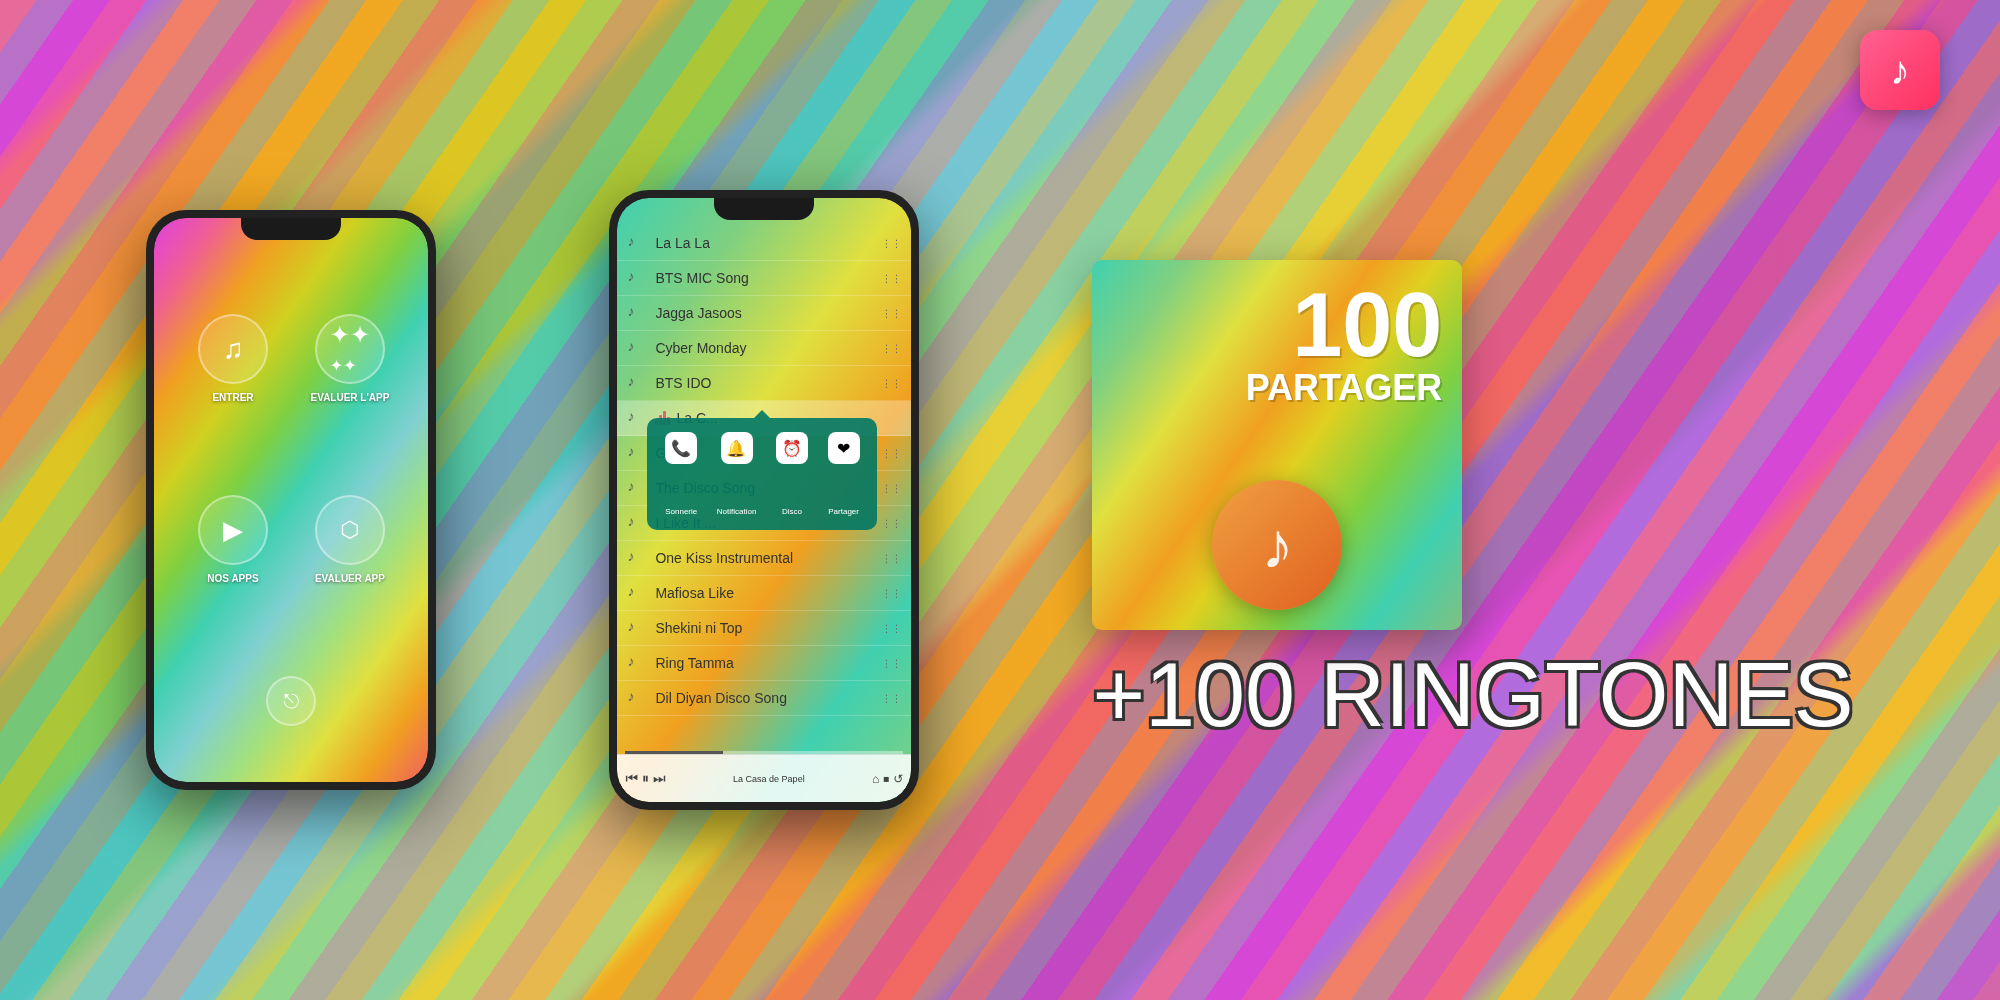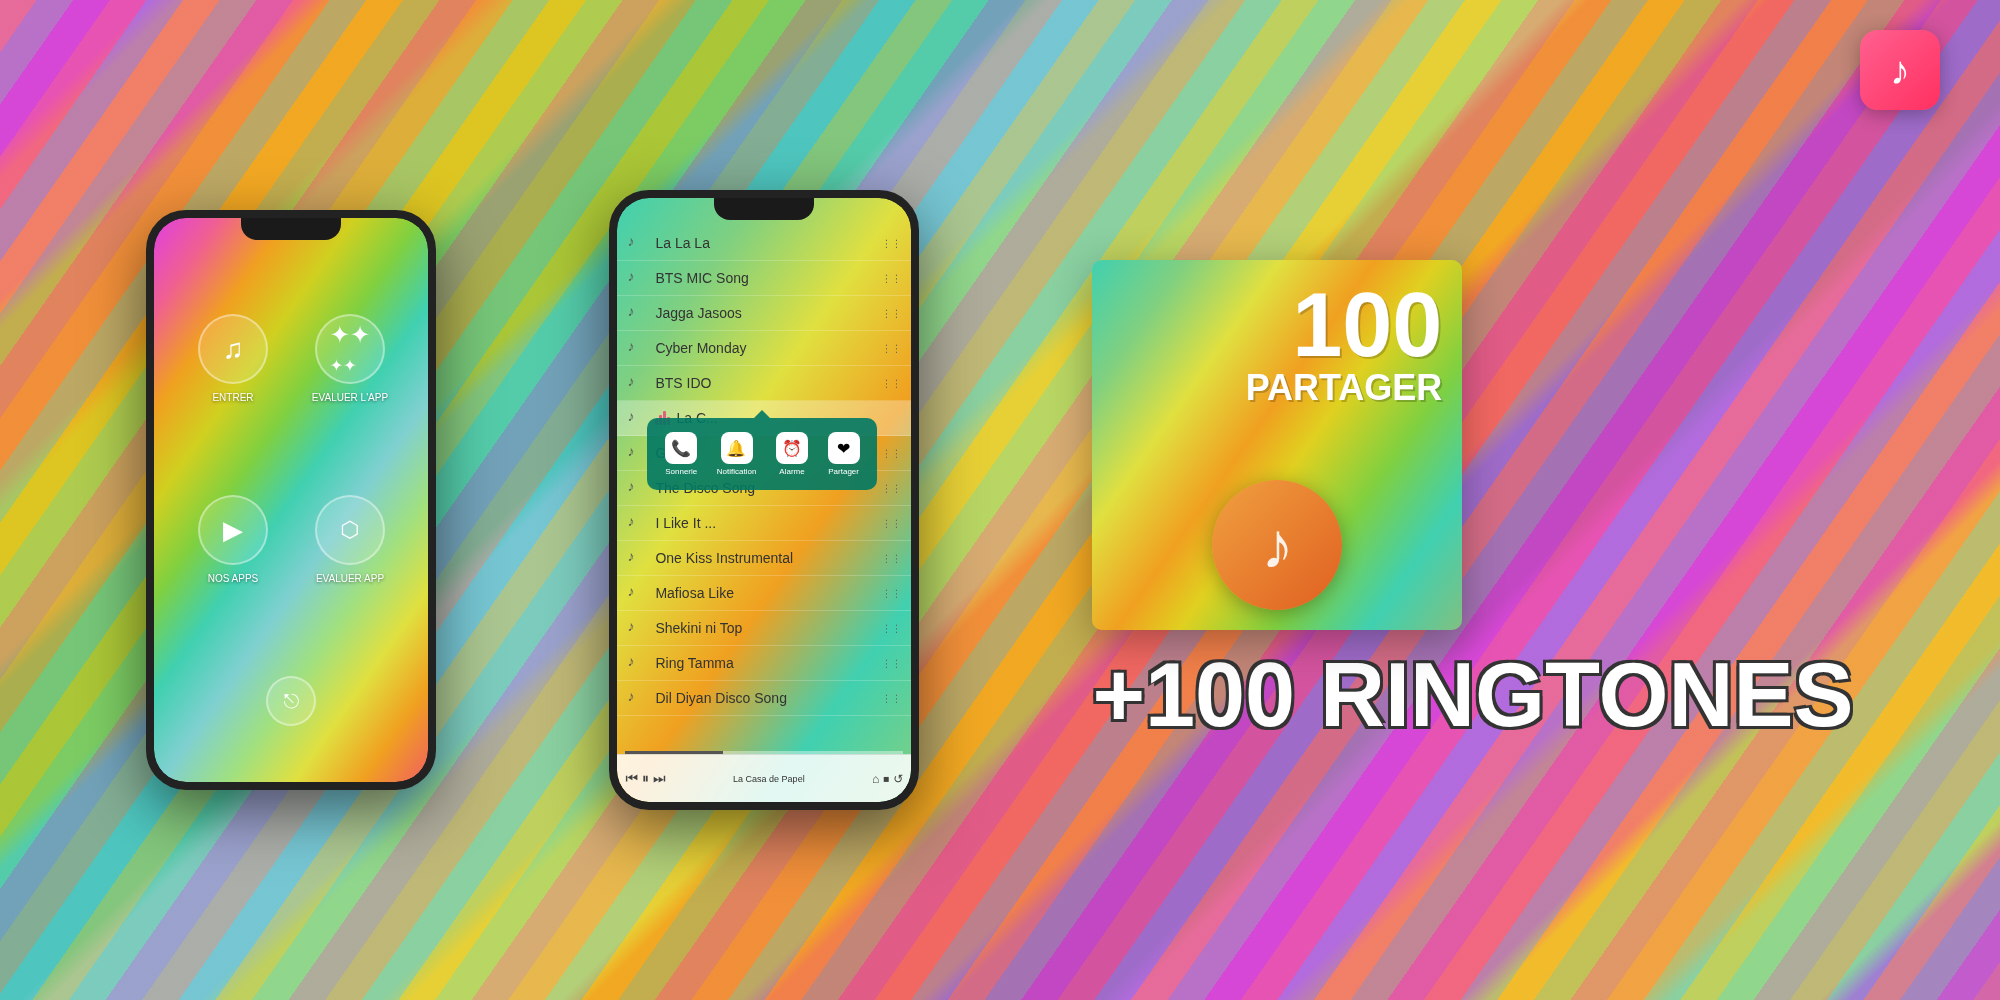--- a/index.html
+++ b/index.html
@@ -133,21 +133,21 @@
       background: rgba(255,255,255,0.15);
       display: flex;
       align-items: center;
       justify-content: center;
       font-size: 28px;
     }
 
     .icon-label {
       color: white;
       font-size: 10px;
-      font-weight: normal;
+      font-weight: bold;
       text-align: center;
       text-shadow: 0 1px 3px rgba(0,0,0,0.5);
     }
 
     
     .phone2-screen {
       background: linear-gradient(125deg,
         #40d0b0 0%, #80d080 20%, #e0e040 40%, #f0a020 60%,
         #40d0b0 80%, #80d080 100%
       );
@@ -232,20 +232,21 @@
       display: flex;
       align-items: center;
       justify-content: center;
       font-size: 16px;
     }
 
     .ctx-label {
       color: white;
       font-size: 8px;
       text-align: center;
+      margin-top: 40px;
     }
 
     
     .mini-eq {
       display: flex;
       gap: 1px;
       align-items: flex-end;
       height: 14px;
     }
 
@@ -364,21 +365,21 @@
     }
 
     .album-music-icon::before {
       content: '♪';
       font-size: 65px;
       color: rgba(255,255,255,0.9);
     }
 
     .big-text {
       font-size: 90px;
-      font-weight: 700;
+      font-weight: 400;
       color: white;
       text-shadow: -3px -3px 0 #333, 3px -3px 0 #333, -3px 3px 0 #333, 3px 3px 0 #333;
       line-height: 1;
     }
 
     
     .progress-bar-container {
       height: 3px;
       background: rgba(255,255,255,0.4);
       position: relative;
@@ -501,21 +502,21 @@
               <div class="ctx-item">
                 <div class="ctx-icon">📞</div>
                 <span class="ctx-label">Sonnerie</span>
               </div>
               <div class="ctx-item">
                 <div class="ctx-icon">🔔</div>
                 <span class="ctx-label">Notification</span>
               </div>
               <div class="ctx-item">
                 <div class="ctx-icon">⏰</div>
-                <span class="ctx-label">Alarme</span>
+                <span class="ctx-label">Disco</span>
               </div>
               <div class="ctx-item">
                 <div class="ctx-icon">❤</div>
                 <span class="ctx-label">Partager</span>
               </div>
             </div>
           </div>
 
           <div class="song-item">
             <span class="song-note">♪</span>

